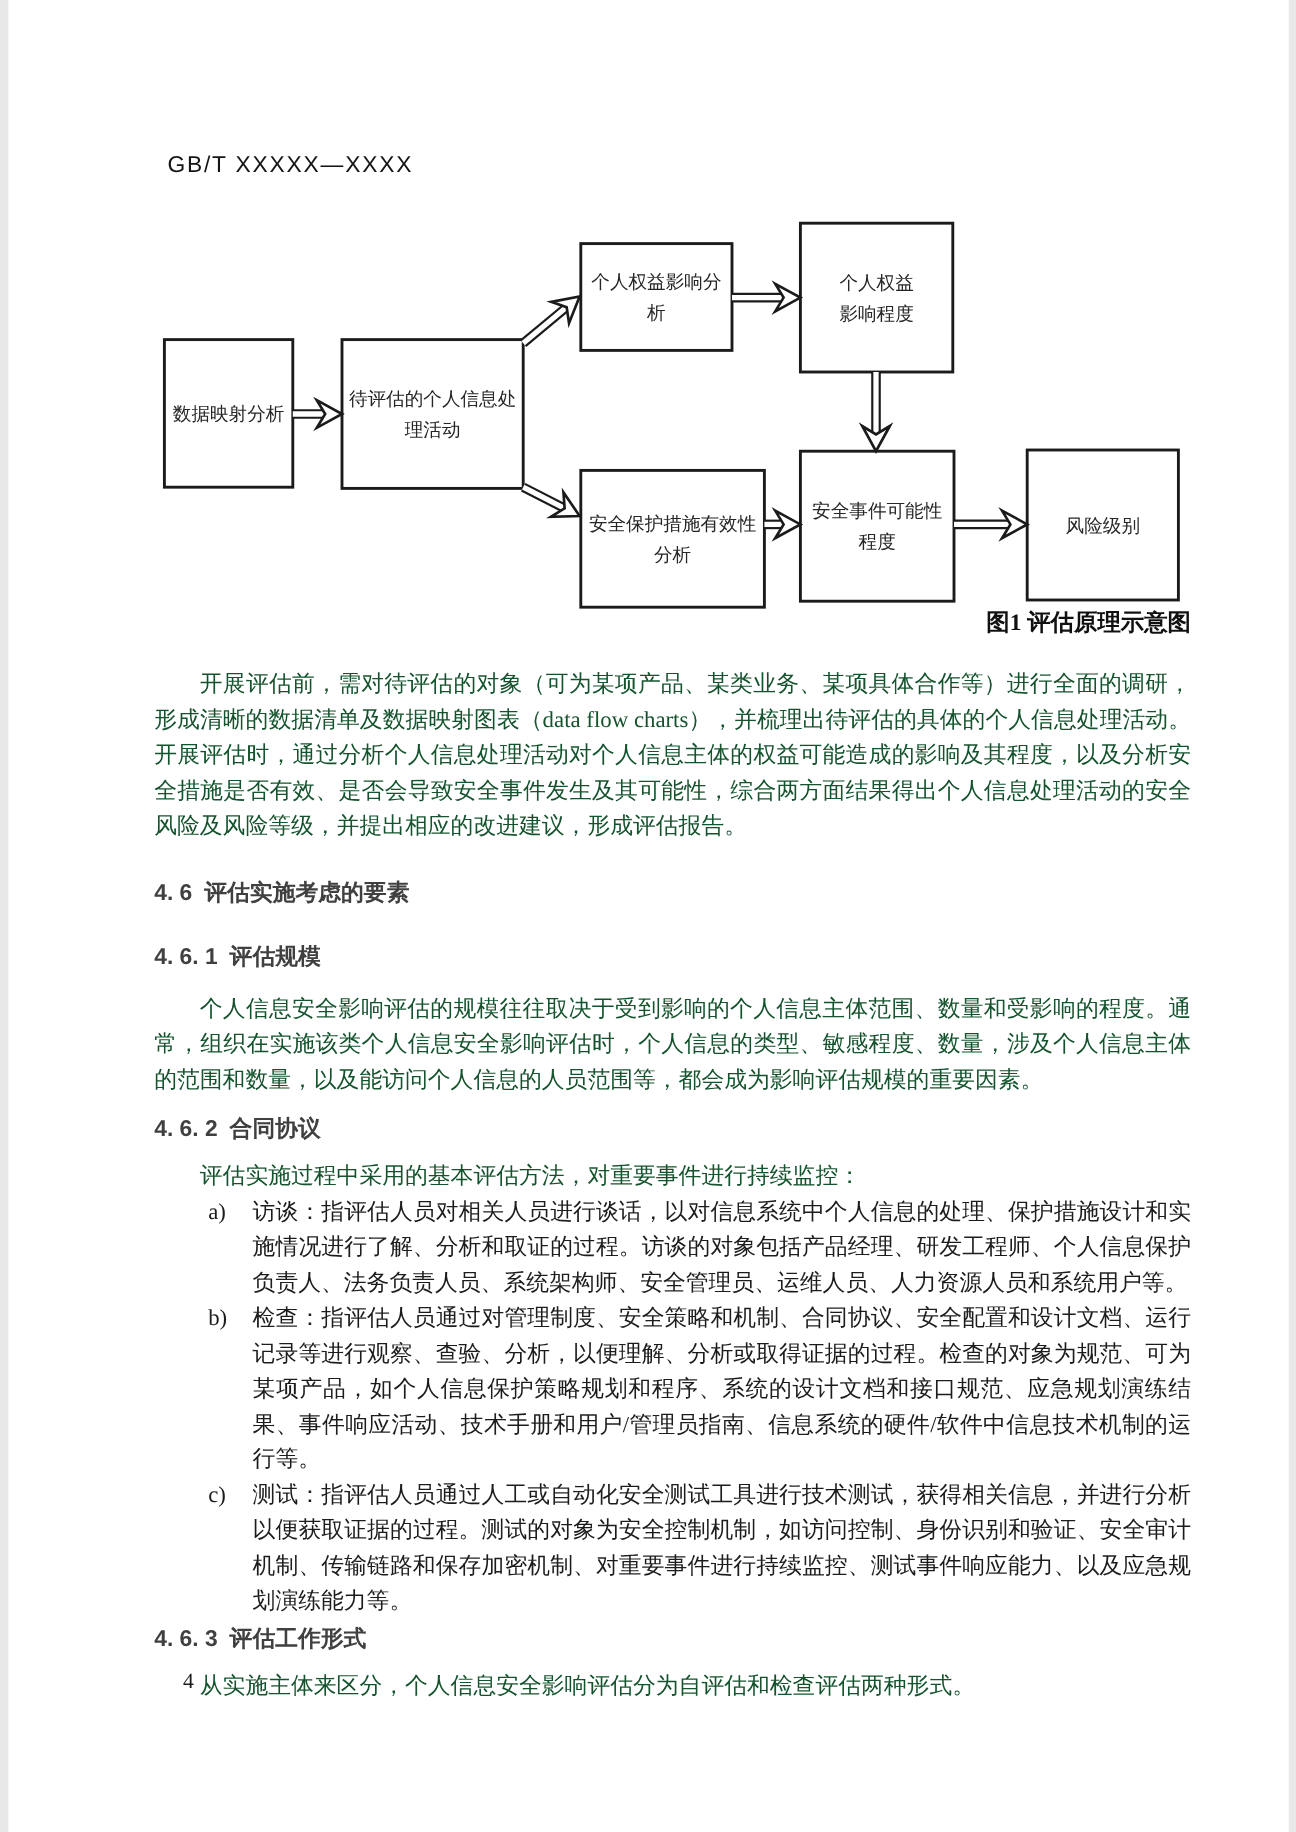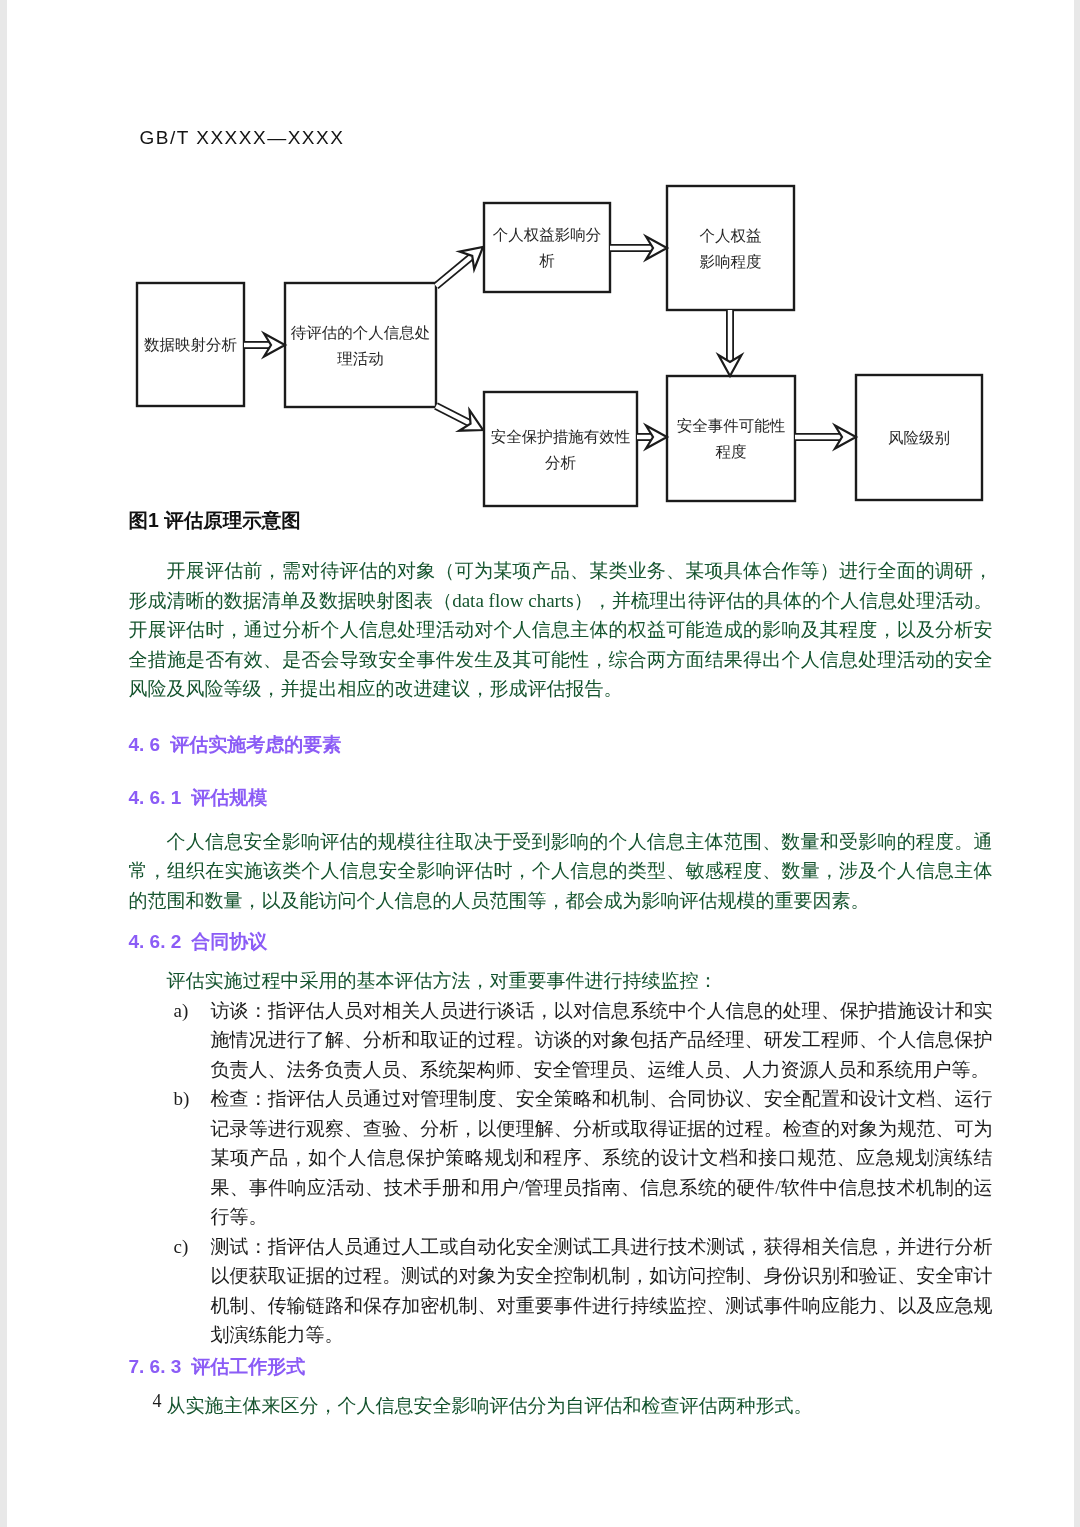--- a/index.html
+++ b/index.html
@@ -20,29 +20,29 @@
     white-space:pre;
   }
   #flowchart { position:absolute; left:0; top:0; }
   .fc-box   { fill:#ffffff; stroke:#1b1b1b; stroke-width:2.4; }
   .fc-label { font-family:"Liberation Serif","DejaVu Serif",serif; font-size:15.5px; fill:#262626; text-anchor:middle; }
   .fc-shaft-outer { stroke:#1b1b1b; stroke-width:8; }
   .fc-shaft-inner { stroke:#ffffff; stroke-width:4.4; }
   .fc-head  { fill:#ffffff; stroke:#1b1b1b; stroke-width:2.2; stroke-linejoin:miter; }
   .content { position:absolute; left:122px; top:505px; width:864px; }
   .fig-caption {
-    text-align:left;
-    font-family:Liberation Sans, sans-serif;
+    text-align:right;
+    font-family:Liberation Serif, serif;
     font-weight:700; font-size:19.5px; line-height:30px; color:#111;
   }
   p.body { font-size:19px; line-height:29.5px; text-align:justify; color:#14532d; }
   .indent { text-indent:2em; }
   .h2, .h3 {
     font-family:"Liberation Sans","DejaVu Sans",sans-serif;
-    font-weight:700; font-size:19px; line-height:26px; color:#8b5cf6;
+    font-weight:700; font-size:19px; line-height:26px; color:#404040;
   }
   .h2 .ht, .h3 .ht { margin-left:10px; }
   .p1  { margin-top:21px; }
   .mh2 { margin-top:28px; }
   .mh31{ margin-top:27px; }
   .mp461{ margin-top:16px; }
   .mh32{ margin-top:14px; }
   .mintro{ margin-top:11px; }
   .mh33{ margin-top:4px; }
   .mp463{ margin-top:11px; }
@@ -138,21 +138,21 @@
       <div class="list-item">
         <span class="li-label">b)</span>
         <span class="li-text">检查：指评估人员通过对管理制度、安全策略和机制、合同协议、安全配置和设计文档、运行记录等进行观察、查验、分析，以便理解、分析或取得证据的过程。检查的对象为规范、可为某项产品，如个人信息保护策略规划和程序、系统的设计文档和接口规范、应急规划演练结果、事件响应活动、技术手册和用户/管理员指南、信息系统的硬件/软件中信息技术机制的运行等。</span>
       </div>
       <div class="list-item">
         <span class="li-label">c)</span>
         <span class="li-text">测试：指评估人员通过人工或自动化安全测试工具进行技术测试，获得相关信息，并进行分析以便获取证据的过程。测试的对象为安全控制机制，如访问控制、身份识别和验证、安全审计机制、传输链路和保存加密机制、对重要事件进行持续监控、测试事件响应能力、以及应急规划演练能力等。</span>
       </div>
     </div>
 
-    <div class="h3 mh33"><span>7. 6. 3</span><span class="ht">评估工作形式</span></div>
+    <div class="h3 mh33"><span>4. 6. 3</span><span class="ht">评估工作形式</span></div>
 
     <p class="body indent mp463">从实施主体来区分，个人信息安全影响评估分为自评估和检查评估两种形式。</p>
 
   </div>
 
   <div class="page-number">4</div>
 
 </div>
 
 </body></html>

